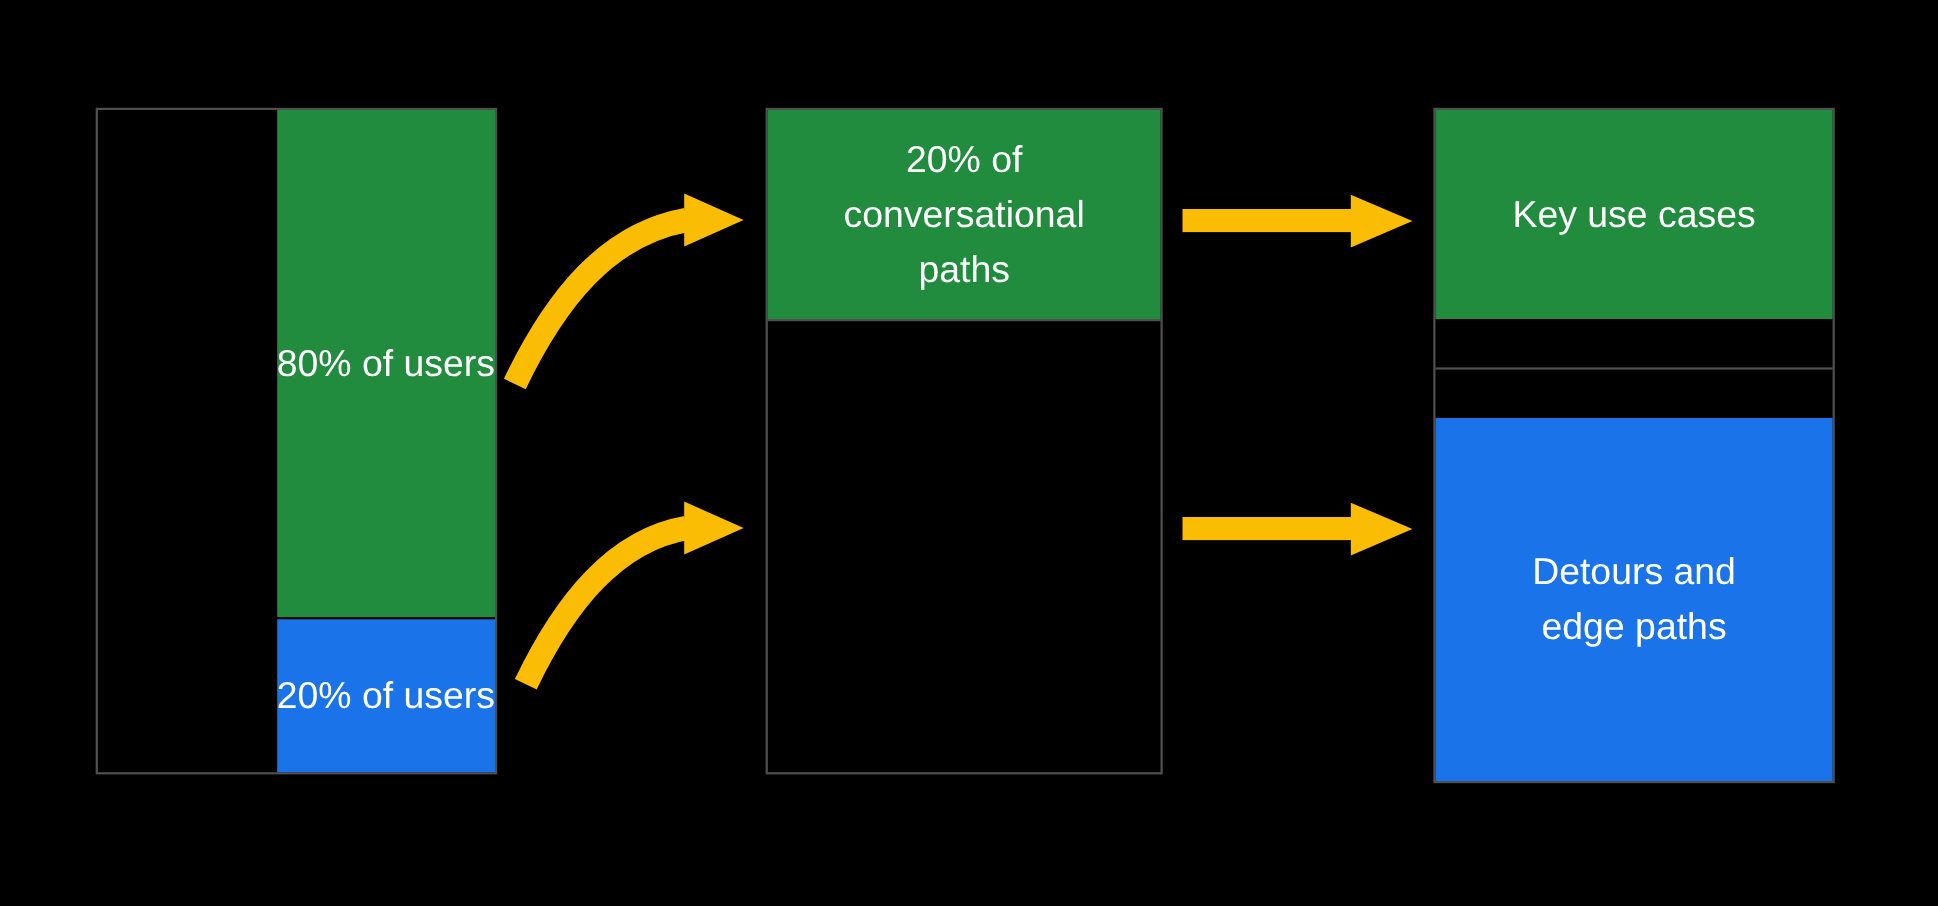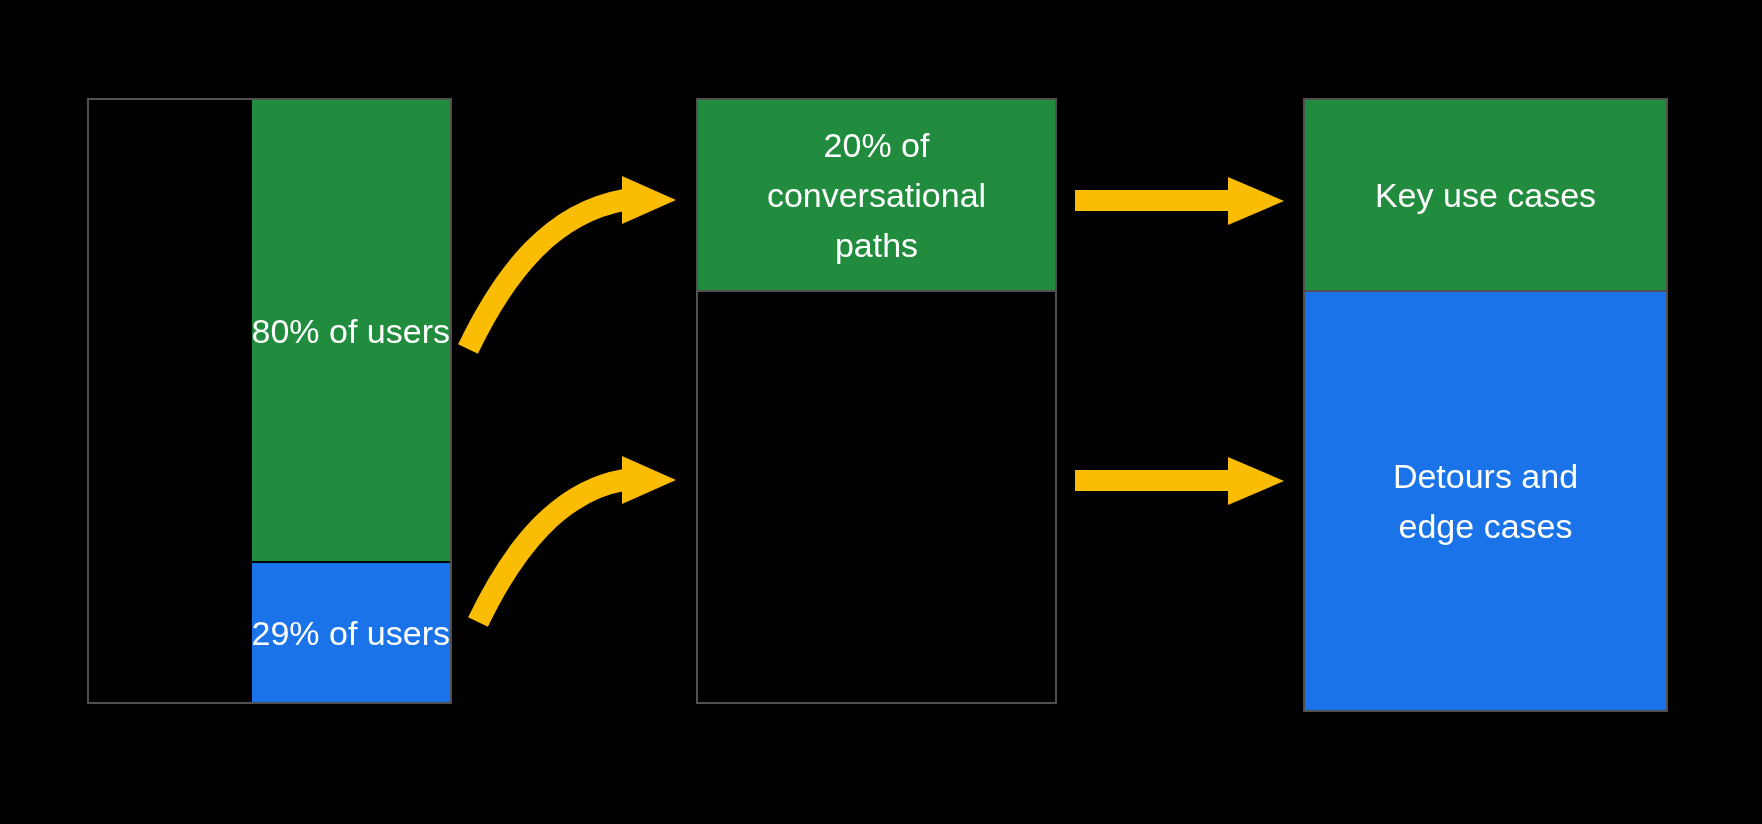--- a/index.html
+++ b/index.html
@@ -54,21 +54,21 @@
     font-weight: 400;
   }
   .label.wrap-mid { max-width: 270px; }
   .label.wrap-narrow { max-width: 250px; }
   
   #box-users .seg.green { flex: 0 0 461px; }
   #box-paths .seg.green { flex: 0 0 190px; }
   #box-outcomes .seg.green { flex: 0 0 190px; }
   #box-users    { left: 87px;   top: 98px; width: 365px; height: 606px; align-items: flex-end; }
   #box-paths    { left: 696px;  top: 98px; width: 361px; height: 606px; }
-  #box-outcomes { left: 1303px; top: 98px; width: 365px; height: 614px; }
+  #box-outcomes { left: 1303px; top: 98px; width: 365px; height: 614px; gap: 44px; }
 </style>
 </head>
 <body>
 
 <div class="canvas">
 
   <svg class="arrows-layer" viewBox="0 0 1762 824" xmlns="http://www.w3.org/2000/svg">
 
     <g>
       <path d="M 468 349 C 505 272 552 213 624 200" fill="none" stroke="var(--yellow)" stroke-width="22"></path>
@@ -90,34 +90,34 @@
       <polygon points="1228,457 1228,505 1284,481" fill="var(--yellow)"></polygon>
     </g>
   </svg>
 
   <div class="box" id="box-users">
     <div class="seg green">
       <div class="label">80% of users</div>
     </div>
     <div class="divider"></div>
     <div class="seg blue">
-      <div class="label">29% of users</div>
+      <div class="label">20% of users</div>
     </div>
   </div>
 
   <div class="box" id="box-paths">
     <div class="seg green">
       <div class="label wrap-mid">20% of conversational paths</div>
     </div>
     <div class="divider"></div>
   </div>
 
   <div class="box" id="box-outcomes">
     <div class="seg green">
       <div class="label">Key use cases</div>
     </div>
     <div class="divider"></div>
     <div class="seg blue">
-      <div class="label wrap-narrow">Detours and edge cases</div>
+      <div class="label wrap-narrow">Detours and edge paths</div>
     </div>
   </div>
 
 </div>
 
 </body></html>

